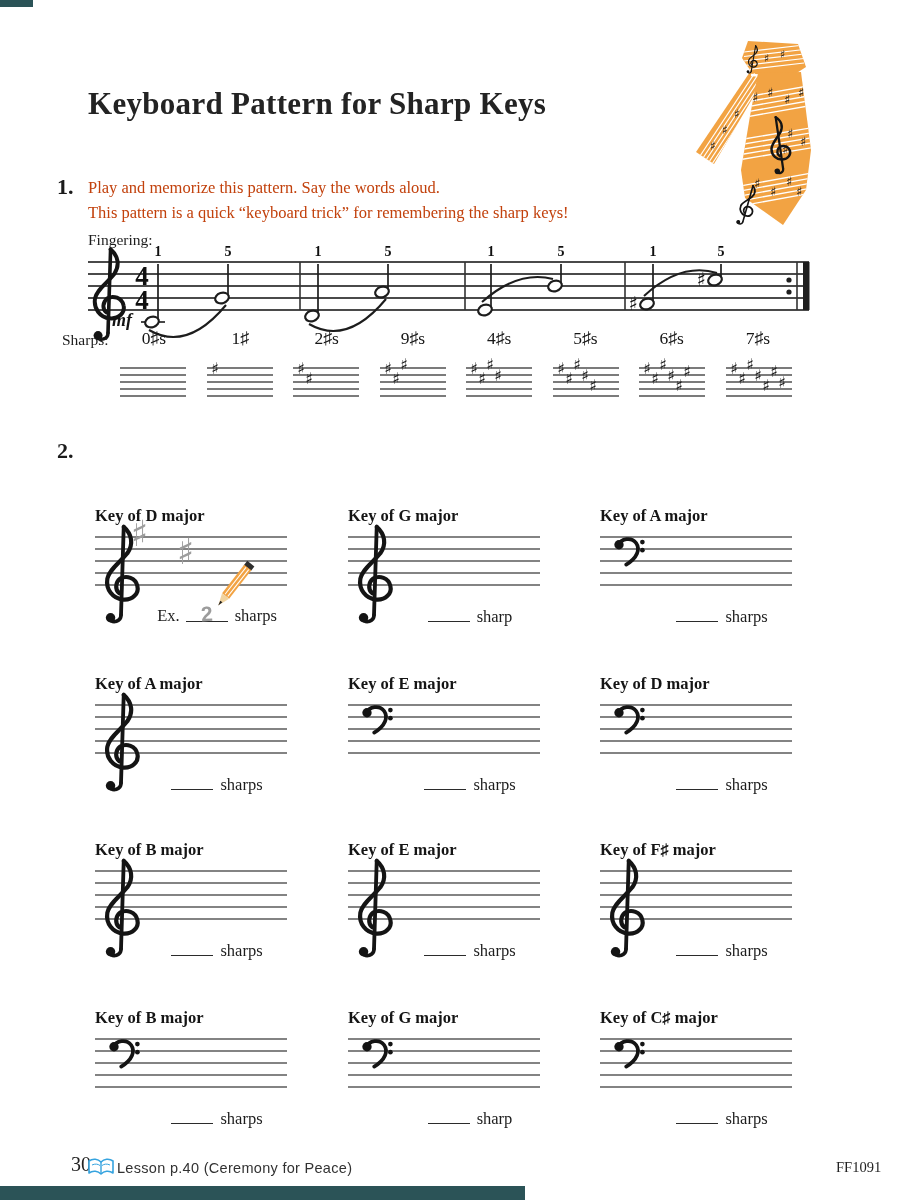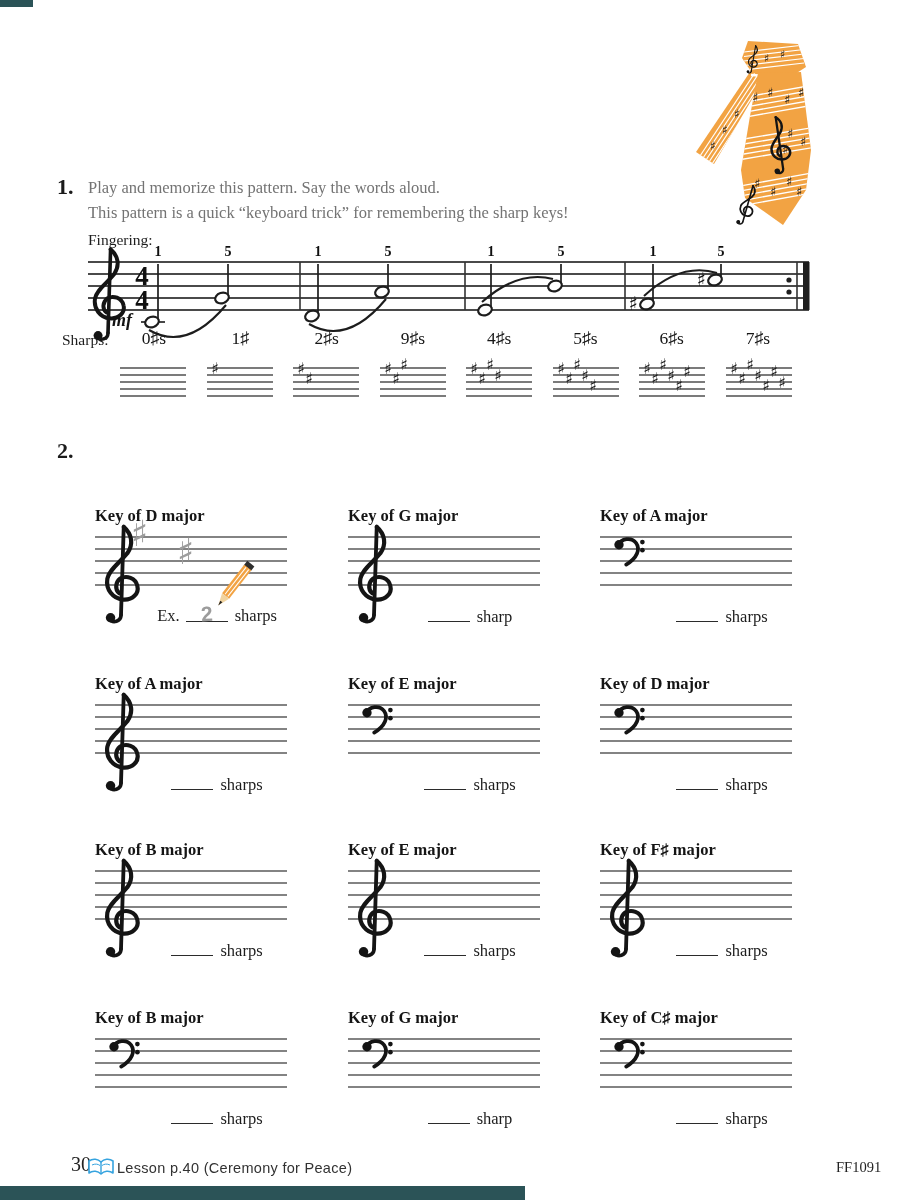--- a/index.html
+++ b/index.html
@@ -4,21 +4,21 @@
 <style>
   html,body{margin:0;padding:0;background:#fff;}
   #page{position:relative;width:900px;height:1200px;background:#ffffff;overflow:hidden;
         font-family:"Liberation Serif",serif;color:#1c1c1c;}
   .abs{position:absolute;}
   .srf{font-family:"Liberation Serif","DejaVu Sans",serif;}
   .sans{font-family:"Liberation Sans","DejaVu Sans",sans-serif;}
 
   #page-title{left:88px;top:86px;font-size:31px;font-weight:bold;color:#232323;letter-spacing:.3px;}
   .item-num{font-size:22px;font-weight:bold;color:#1b1b1b;}
-  .body-line{font-size:16.5px;color:#737373;}
+  .body-line{font-size:16.5px;color:#c2410c;}
 
   #fingering-label,#sharps-label{font-size:15.5px;color:#1d1d1d;}
   #dynamic-mark{font-size:18px;font-weight:bold;font-style:italic;color:#141414;}
   .timesig{font:bold 27px "Liberation Serif",serif;fill:#101010;}
   .fingnum{font:bold 14px "Liberation Serif",serif;fill:#101010;text-anchor:middle;}
   .notesharp{font:bold 19px "DejaVu Sans",sans-serif;fill:#101010;text-anchor:middle;}
 
   #counts-row{left:118px;top:328px;width:676px;display:flex;justify-content:space-between;}
   .count-label{width:72px;text-align:center;font-size:17.5px;color:#161616;}
   #keysig-row{left:118px;top:354px;width:676px;display:flex;justify-content:space-between;}
@@ -62,20 +62,21 @@
     <path d="M 10 9 C 12 2 24 0 29 7 C 34 14 30 24 18 31" fill="none" stroke="#141414" stroke-width="4.2" stroke-linecap="round"></path>
     <circle cx="36" cy="6" r="2.6" fill="#141414"></circle>
     <circle cx="36" cy="15" r="2.6" fill="#141414"></circle>
   </symbol>
 </svg>
 
 <div id="page">
 
   <div id="top-mark" class="abs"></div>
 
+  <div id="page-title" class="abs srf">Keyboard Pattern for Sharp Keys</div>
 
   <svg class="abs" style="left:692px;top:36px;width:178px;height:202px;overflow:visible" viewBox="0 0 178 202">
     <defs>
       <clipPath id="clipTail">
           <polygon points="62,30 76,36 22,128 4,116"></polygon>
         </clipPath>
       <clipPath id="clipKnot">
           <polygon points="56,5 106,8 114,31 97,42 60,37 50,22"></polygon>
         </clipPath>
       <clipPath id="clipBlade">

